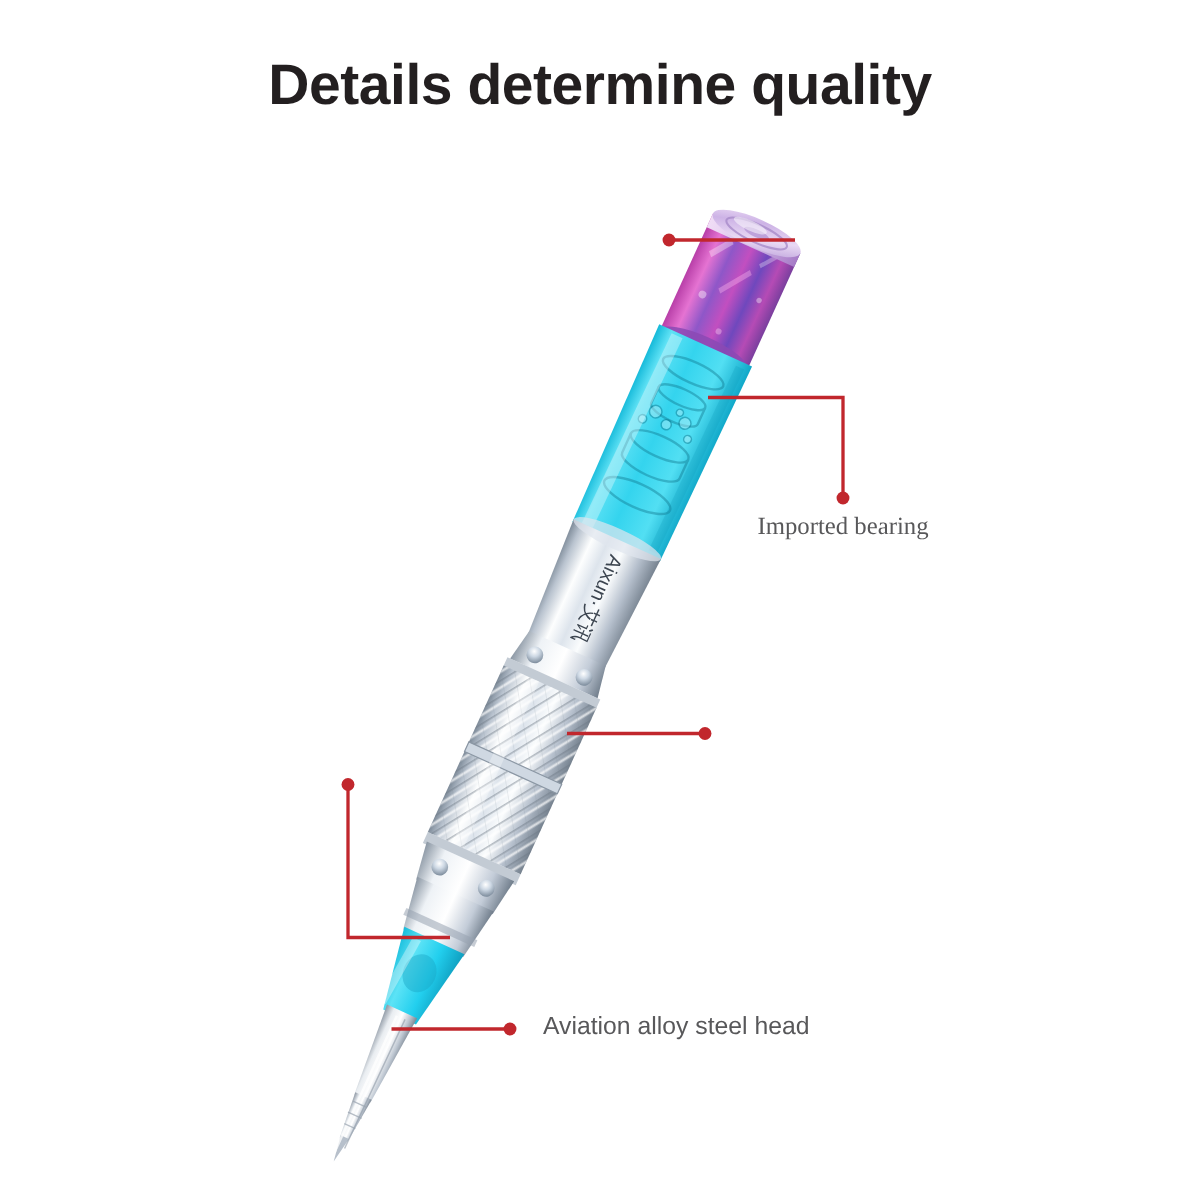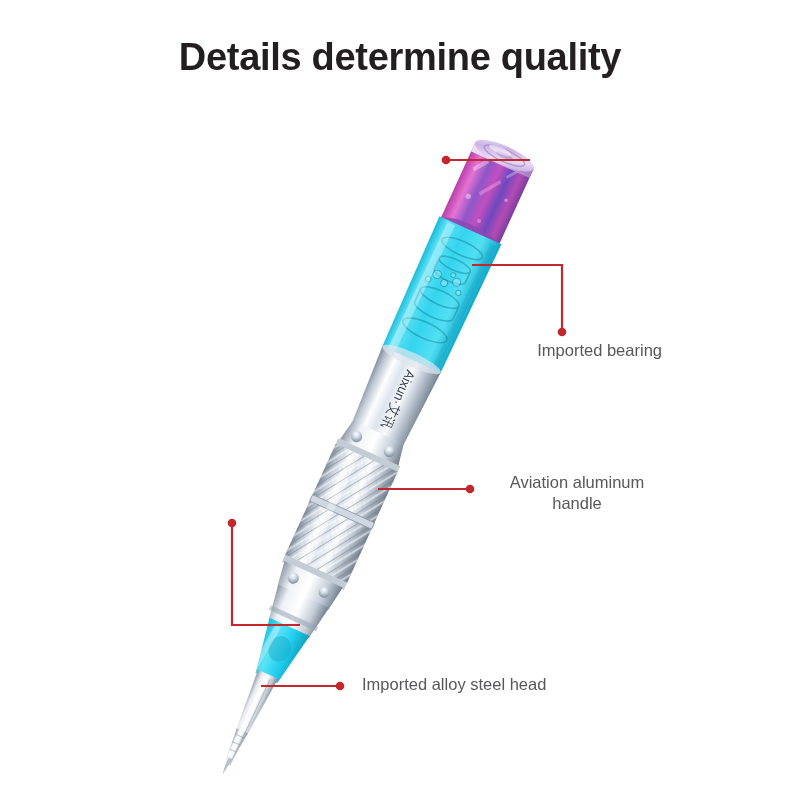--- a/index.html
+++ b/index.html
@@ -55,21 +55,22 @@
   #label-rotary {
     left: 60px;
     top: 148px;
     width: 370px;
     text-align: right;
   }
   #label-bearing {
     left: 462px;
     top: 340px;
     width: 200px;
-    text-align: right;
+    text-align: center;
+    font-family: Liberation Serif, serif;
   }
   #label-magnetic {
     left: 142px;
     top: 470px;
     width: 180px;
     text-align: center;
   }
   #label-aviation {
     left: 482px;
     top: 472px;
@@ -298,18 +299,16 @@
       <circle cx="232" cy="523" r="4.3"></circle>
       <circle cx="470" cy="489" r="4.3"></circle>
       <circle cx="340" cy="686" r="4.3"></circle>
     </g>
   </svg>
 
 
   <div class="callout-label center-align" id="label-bearing">Imported bearing</div>
 
 
-  <div class="callout-label center-align" id="label-aviation">Aviation aluminum
-handle</div>
-
-  <div class="callout-label left-align" id="label-steelhead">Imported alloy steel head</div>
+
+  <div class="callout-label left-align" id="label-steelhead">Aviation alloy steel head</div>
 
 </div>
 
 </body></html>

